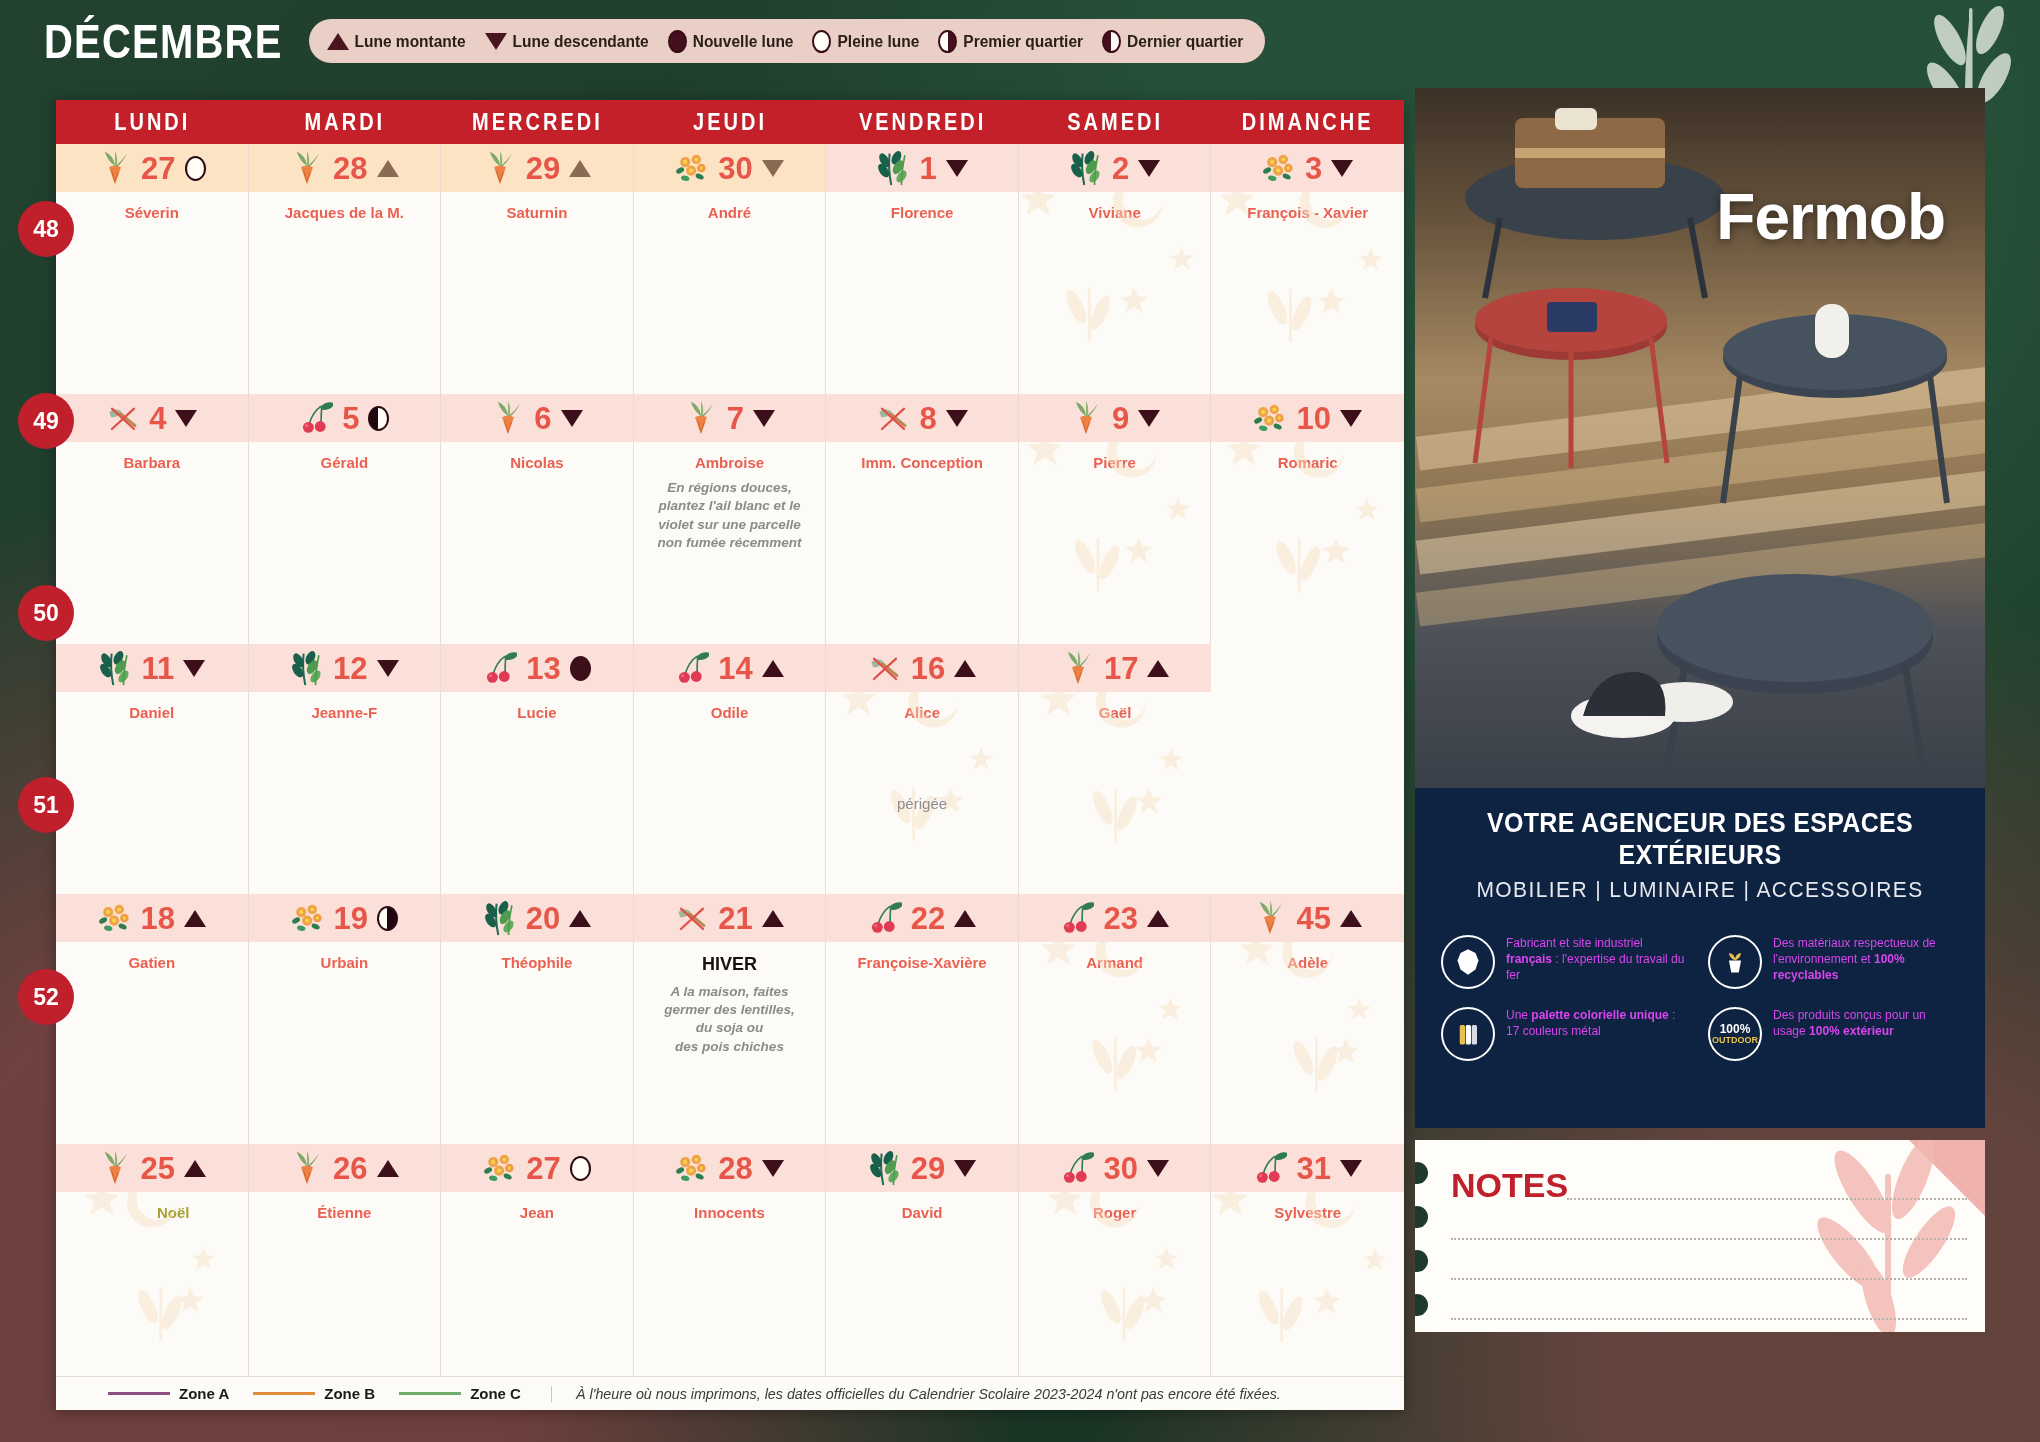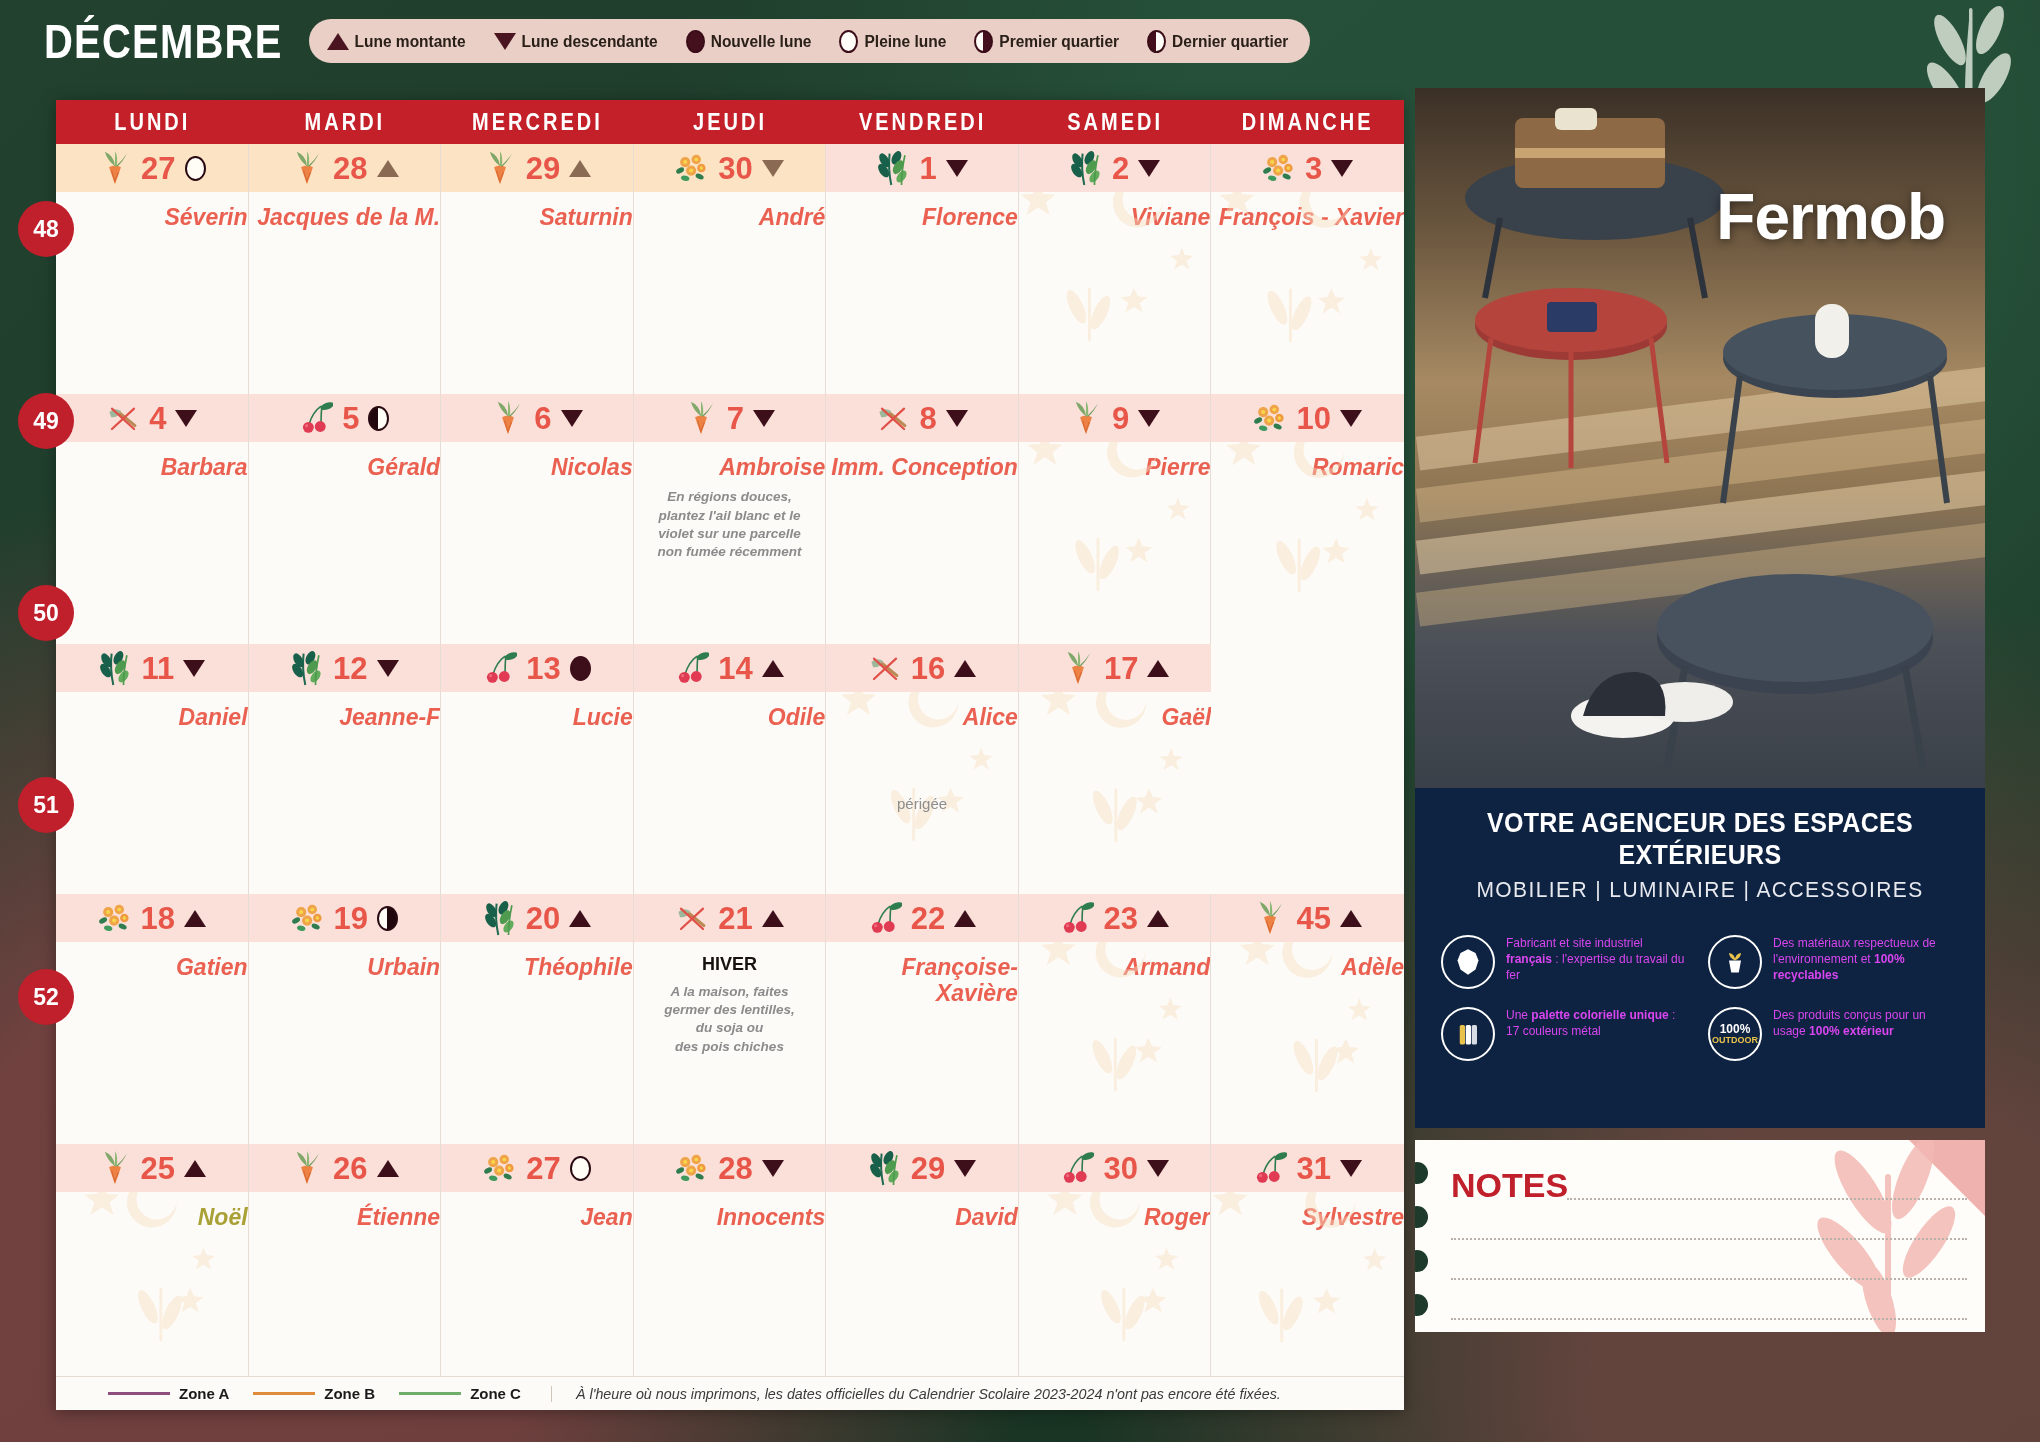--- a/index.html
+++ b/index.html
@@ -16,21 +16,21 @@
   
   .deco-leaf { position:absolute; pointer-events:none; opacity:.85; }
 
   
   #header { position:absolute; left:44px; top:10px; height:62px; display:flex; align-items:center; gap:26px; }
   #month-title {
     color:#ffffff; font-size:40px; font-weight:bold; letter-spacing:1.2px;
     font-family:"Liberation Sans", sans-serif; transform:scaleY(1.22); transform-origin:center;
   }
   #legend {
-    display:flex; align-items:center; gap:28px;
+    display:flex; align-items:center; gap:19px;
     background:#e9cfc6; border-radius:30px; padding:9px 22px 9px 18px; height:44px;
   }
   .legend-item { display:flex; align-items:center; gap:6px; }
   .legend-label { font-size:15.5px; color:#2a2018; font-weight:600; white-space:nowrap; transform:scaleY(1.12); }
   .tri-up { width:0;height:0;border-left:11px solid transparent;border-right:11px solid transparent;border-bottom:17px solid #4a1420; }
   .tri-down { width:0;height:0;border-left:11px solid transparent;border-right:11px solid transparent;border-top:17px solid #4a1420; }
   .moon { width:19px; height:23px; border-radius:50%; border:2px solid #3b0d18; display:inline-block; }
   .moon.new { background:#45101d; }
   .moon.full { background:#fffdf8; }
   .moon.first { background:linear-gradient(90deg,#fffdf8 50%,#45101d 50%); }
@@ -68,22 +68,22 @@
   .phase-tri-down { width:0;height:0;border-left:11px solid transparent;border-right:11px solid transparent;border-top:17px solid #3d0f1b; }
   .phase-tri-up.brown { border-bottom-color:#8a6a52; }
   .phase-tri-down.brown { border-top-color:#8a6a52; }
   .phase-moon { width:21px;height:25px;border-radius:50%;border:2.3px solid #2a0a12; }
   .phase-moon.new { background:#3d0f1b; border-color:#3d0f1b; }
   .phase-moon.full { background:#fffdf6; }
   .phase-moon.first { background:linear-gradient(90deg,#fffdf6 50%,#20070d 50%); }
   .phase-moon.last { background:linear-gradient(90deg,#20070d 50%,#fffdf6 50%); }
   .glyph { width:34px; height:36px; flex:0 0 34px; position:relative; }
   .saint {
-    text-align:right; color:#ea6152; font-size:23px; font-weight:bold;
-    padding-top:12px; line-height:1.15;font-style:italic;
+    text-align:center; color:#ea6152; font-size:15px; font-weight:bold;
+    padding-top:12px; line-height:1.15;
   }
   .saint.holiday { color:#a9a135;padding-left:43px; }
   .note {
     text-align:center; color:#8b8b8b; font-size:13.5px; font-style:italic;
     font-weight:bold; line-height:1.35; padding:8px 10px 0;
   }
   .note-title { text-align:center; color:#18120f; font-size:18px; font-weight:bold; padding-top:12px; }
   .lunar-label {
     position:absolute; left:0; right:0; text-align:center; color:#8d8d8d;
     font-size:15px; bottom:4px;

